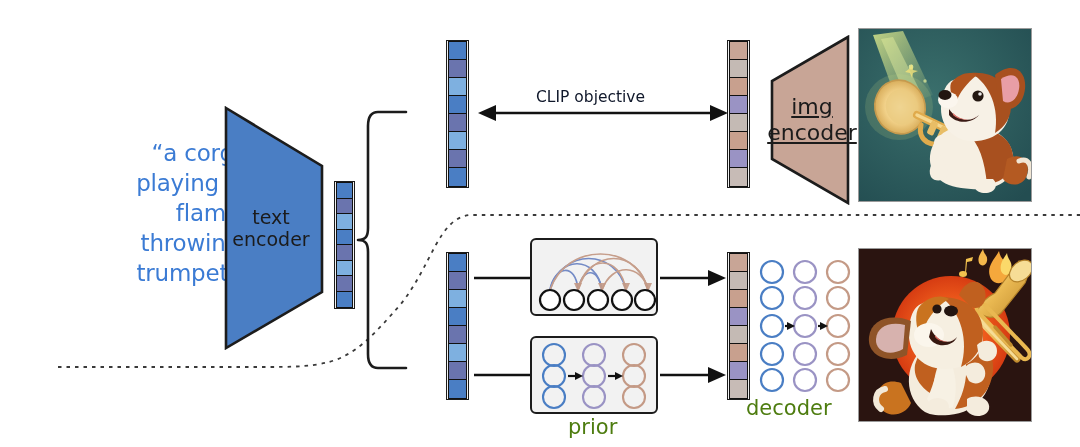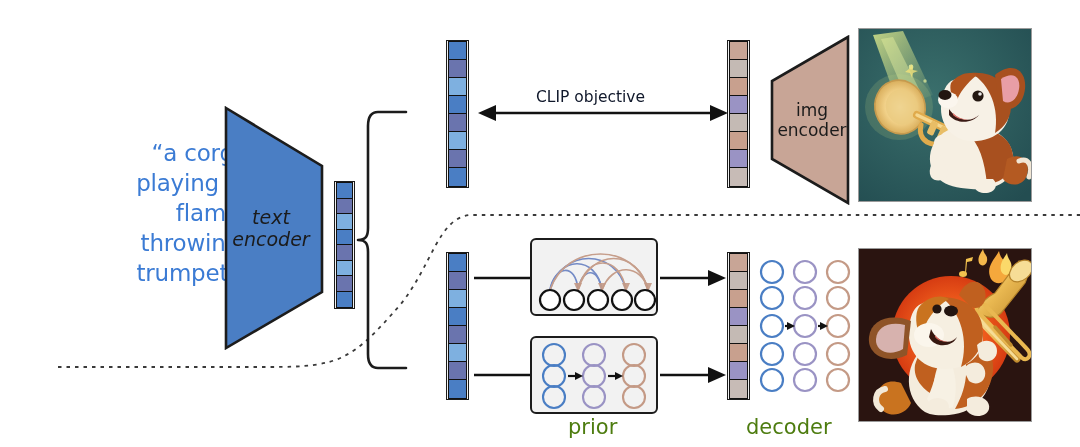--- a/index.html
+++ b/index.html
@@ -21,21 +21,21 @@
 
   
   .trap{display:flex;align-items:center;justify-content:center;}
   .trap svg{position:absolute;left:0;top:0;}
   .trap .lbl{position:relative;text-align:center;color:#1b1b1b;line-height:1.18;}
 
   #text-encoder{left:224px;top:106px;width:100px;height:244px;}
   #text-encoder .lbl{font-size:19px;}
 
   #img-encoder{left:766px;top:35px;width:84px;height:170px;}
-  #img-encoder .lbl{font-size:17px;}
+  #img-encoder .lbl{font-size:22px;text-decoration:underline;}
 
   
   .emb{display:flex;flex-direction:column;
        border:1.6px solid #1c1c1c;background:#f2f2f2;
        box-sizing:border-box;padding:1px;}
   .emb i{display:block;flex:1 1 0;border:1.6px solid #111;box-sizing:border-box;margin:-0.8px 0;}
 
   
   .netbox{background:#f2f2f2;border:2.2px solid #1c1c1c;border-radius:6px;box-sizing:border-box;}
 
@@ -61,21 +61,21 @@
     <div>playing a</div>
     <div>flame</div>
     <div>throwing</div>
     <div>trumpet”</div>
   </div>
 
   <div id="text-encoder" class="abs trap">
     <svg width="100" height="244" viewBox="0 0 100 244">
       <polygon points="2,2 98,60 98,186 2,242" fill="#4a7ec4" stroke="#1c1c1c" stroke-width="2.6"></polygon>
     </svg>
-    <div class="lbl" style="margin-left:-6px;font-style:italic;">
+    <div class="lbl" style="margin-left:-6px;">
       <div>text</div>
       <div>encoder</div>
     </div>
   </div>
 
   <div class="emb abs" id="emb-text-small" style="left:334px;top:181px;width:21px;height:128px;">
       <i style="background: rgb(74, 126, 196);"></i>
       <i style="background: rgb(106, 116, 174);"></i>
       <i style="background: rgb(126, 176, 224);"></i>
       <i style="background: rgb(74, 126, 196);"></i>
@@ -371,15 +371,15 @@
 
       <path d="M 104 120 C 112 110 124 112 126 122 C 128 132 118 138 110 132 Z" fill="#f4ecdd"></path>
       <path d="M 118 96 C 126 88 138 92 138 102 C 138 112 126 116 120 108 Z" fill="#f4ecdd"></path>
 
       <path d="M 108 150 C 118 144 132 150 130 160 C 128 168 114 170 108 162 Z" fill="#f4ecdd"></path>
       <path d="M 70 152 C 78 146 90 150 90 158 C 90 166 78 168 72 162 Z" fill="#f4ecdd"></path>
     </svg>
   </div>
 
   <div class="caption abs" style="left:568px;top:415px;">prior</div>
-  <div class="caption abs" style="left:746px;top:415px;">decoder</div>
+  <div class="caption abs" style="left:746px;top:396px;">decoder</div>
 
 </div>
 
 </body></html>

